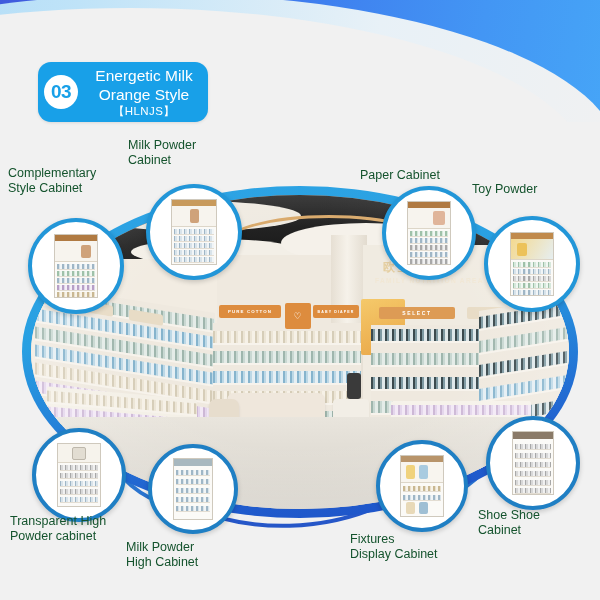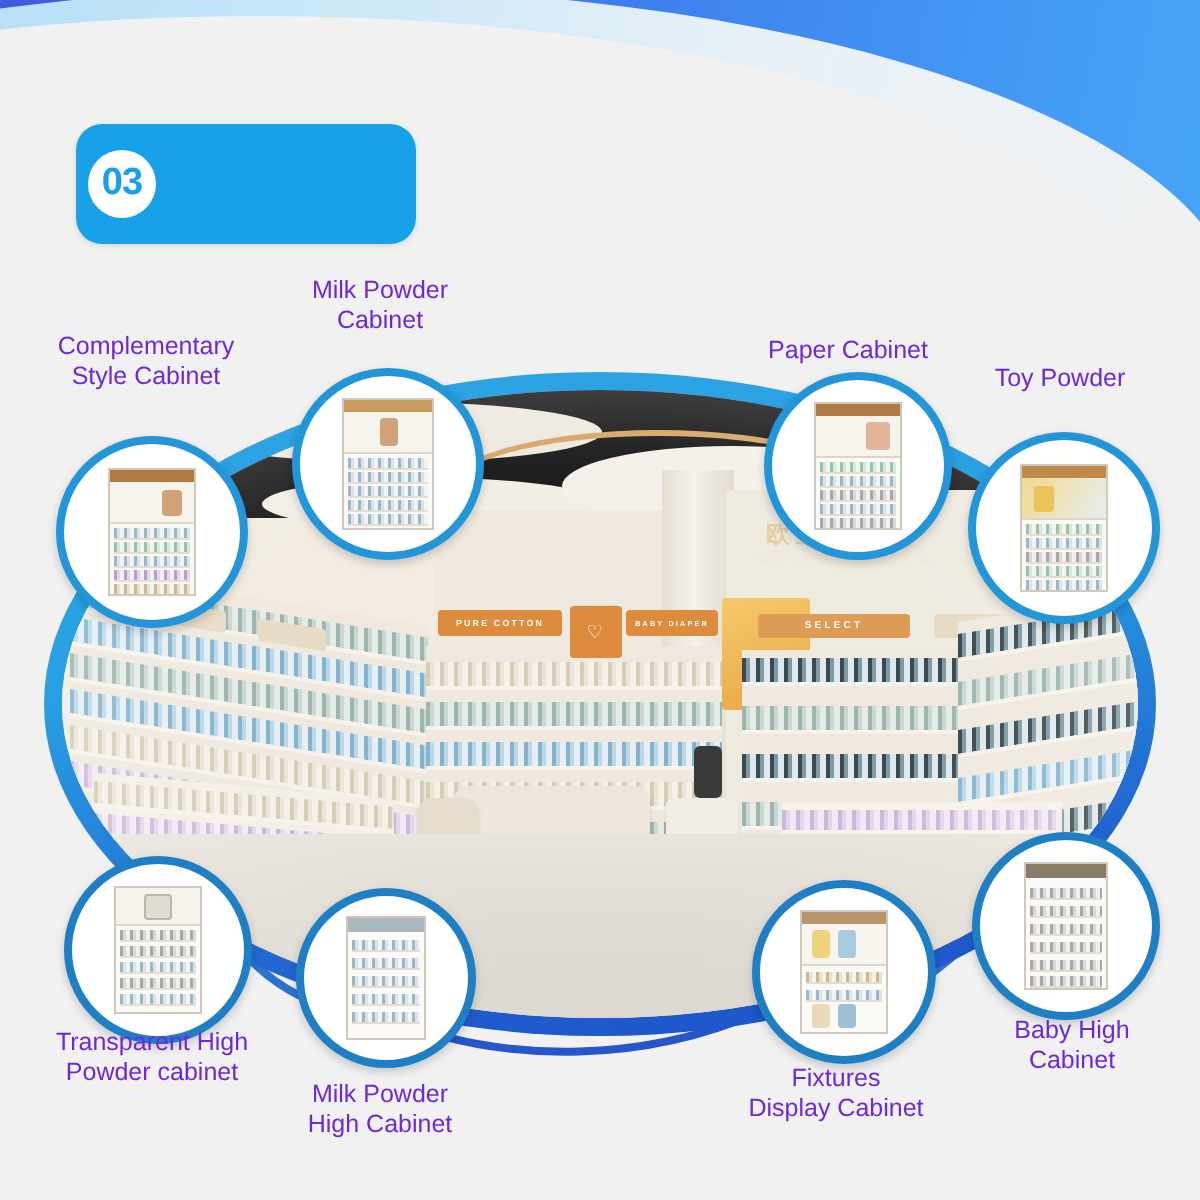--- a/index.html
+++ b/index.html
@@ -96,39 +96,44 @@
     border-bottom:1px solid #ddd6c8;}
   .tline{position:absolute;left:2px;right:2px;height:5px;
     background:repeating-linear-gradient(90deg,#9fb6c6 0 1.5px,#d8e3ea 1.5px 3px,#f1f5f7 3px 5px);
     border-bottom:1px solid #e3ddd2;}
   .tline.g{background:repeating-linear-gradient(90deg,#9fc1a9 0 1.5px,#d6e8db 1.5px 3px,#f0f7f2 3px 5px);}
   .tline.p{background:repeating-linear-gradient(90deg,#b79fc6 0 1.5px,#e0d6ea 1.5px 3px,#f4eef7 3px 5px);}
   .tline.c{background:repeating-linear-gradient(90deg,#c9b893 0 1.5px,#eae1cd 1.5px 3px,#f7f3e9 3px 5px);}
   .tline.gy{background:repeating-linear-gradient(90deg,#a8a8a8 0 1.5px,#d8d8d8 1.5px 3px,#f0f0f0 3px 5px);}
   .tfig{position:absolute;border-radius:2px;}
 
-  .clabel{position:absolute;text-align:center;color:#6d28d9;font-size:12.5px;
+  .clabel{position:absolute;text-align:left;color:#14532d;font-size:12.5px;
     line-height:15px;white-space:pre-line;}
 </style>
 </head>
 <body>
 
 <div id="stage">
 
   <div class="header">
     <div class="header-bg"></div>
     <div class="wave-outer"></div>
     <div class="wave-inner"></div>
     <div class="wave-fill"></div>
     <div class="wave-fill2"></div>
 
   </div>
 
   <div class="badge">
     <div class="badge-num">03</div>
+    <div class="badge-lines">
+      <div class="badge-l1">Energetic Milk</div>
+      <div class="badge-l2">Orange Style</div>
+      <div class="badge-code">【HLNJS】</div>
+    </div>
   </div>
 
   <svg class="conn" viewBox="0 0 600 600">
     <path d="M95,300 C70,390 95,470 150,498" fill="none" stroke="#2a74cf" stroke-width="4"></path>
     <path d="M185,505 C250,535 330,532 392,500" fill="none" stroke="#2657c8" stroke-width="4"></path>
     <path d="M452,495 C500,470 520,420 520,370" fill="none" stroke="#2a74cf" stroke-width="4"></path>
   </svg>
 
   <div class="photo-wrap">
     <div class="photo-ring"></div>
@@ -342,17 +347,17 @@
       <div class="thumb" style="width:40px;height:62px;">
         <div class="thumb-hdr" style="background:#8a7a68;height:7px;"></div>
         <div class="tline gy" style="top:12px;"></div>
         <div class="tline gy" style="top:21px;"></div>
         <div class="tline gy" style="top:30px;"></div>
         <div class="tline gy" style="top:39px;"></div>
         <div class="tline gy" style="top:48px;"></div>
         <div class="tline gy" style="top:56px;"></div>
       </div>
     </div>
-    <div class="clabel" style="left:478px;top:508px;width:116px;">Baby High
+    <div class="clabel" style="left:478px;top:508px;width:116px;">Shoe Shoe
 Cabinet</div>
   </div>
 
 </div>
 
 </body></html>

